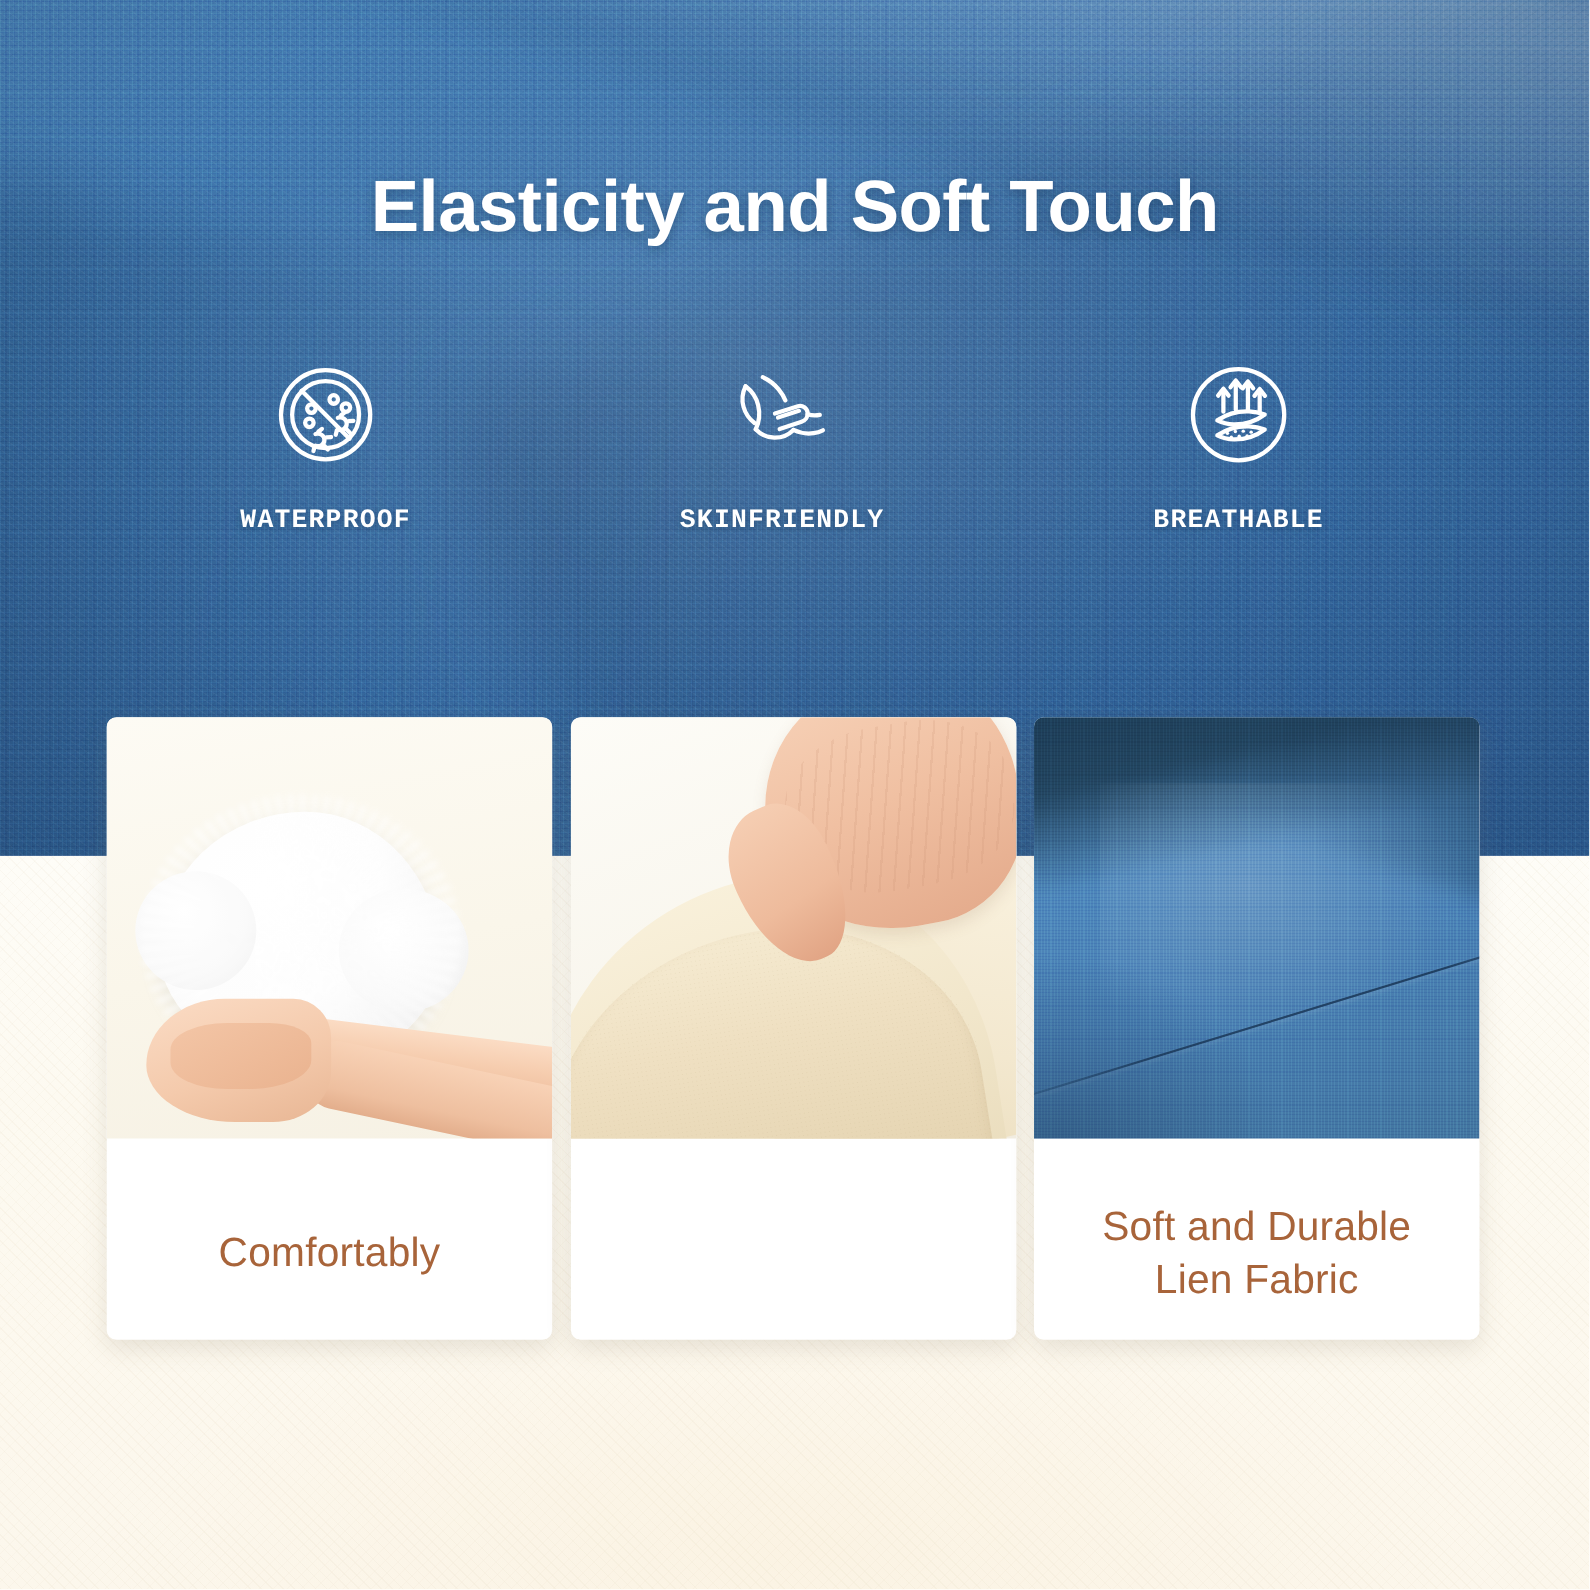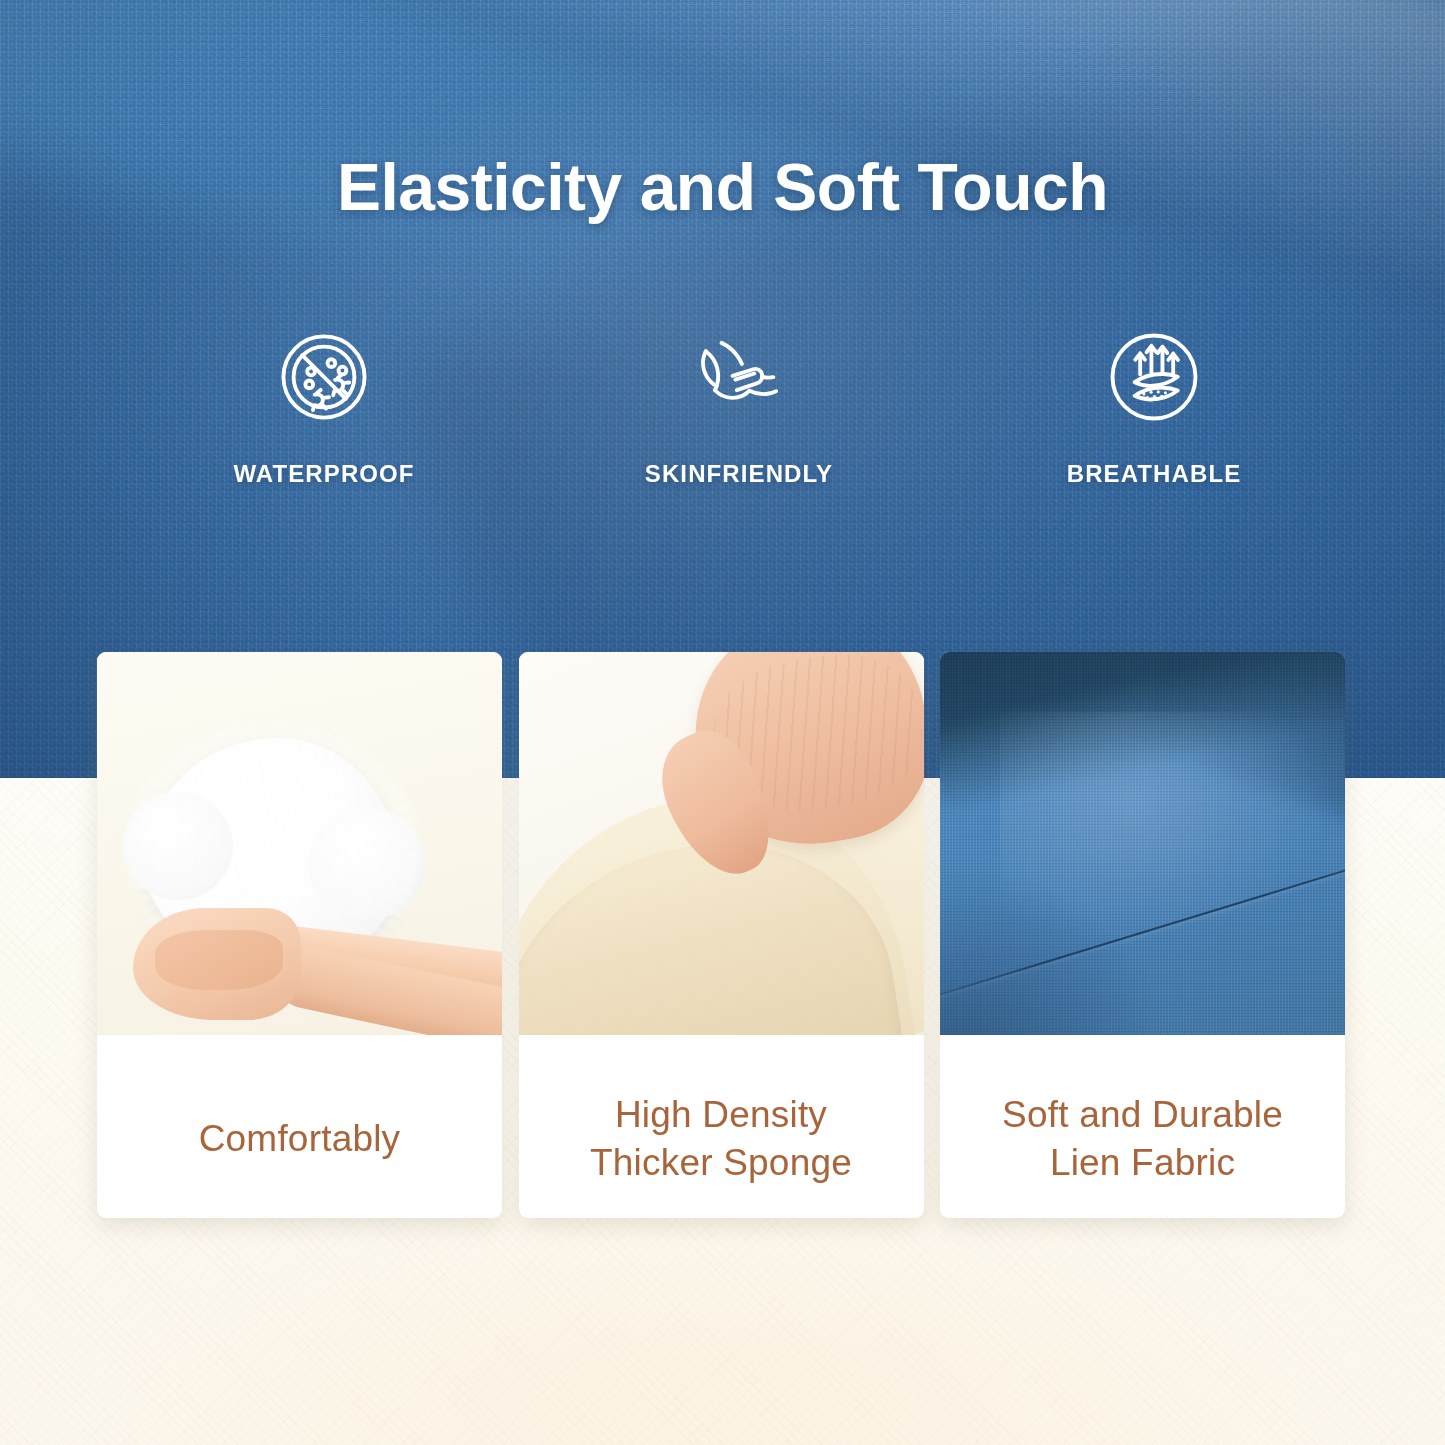--- a/index.html
+++ b/index.html
@@ -131,26 +131,27 @@
     font-weight: bold;
     letter-spacing: -0.5px;
     text-shadow: 0 3px 10px rgba(16,44,74,0.38);
     white-space: nowrap;
     margin-top: 28px;
   }
 
   
   .features {
     position: absolute;
-    left: 174px;
+    left: 146px;
     top: 318px;
     width: 1130px;
     display: flex;
     justify-content: space-between;
     align-items: flex-end;
+    font-family: Liberation Mono, monospace;
   }
   .feature {
     width: 300px;
     display: flex;
     flex-direction: column;
     align-items: center;
   }
   .feature .glyph {
     width: 118px;
     height: 118px;
@@ -478,23 +479,20 @@
     <div class="card">
       <div class="photo ph2">
         <div class="foamRight"></div>
         <div class="foamTop"></div>
         <div class="foamEdge"></div>
         <div class="foamSpeck"></div>
         <div class="hand"></div>
         <div class="knuckles"></div>
         <div class="thumb"></div>
       </div>
-      <div class="caption">
-        <span><span>High Density</span><br><span>Thicker Sponge</span></span>
-      </div>
     </div>
 
     <div class="card">
       <div class="photo ph3">
         <div class="dark-top"></div>
         <div class="dark-right"></div>
         <div class="hilite"></div>
         <div class="weave3"></div>
         <div class="seam"></div>
         <div class="shade-bl"></div>

